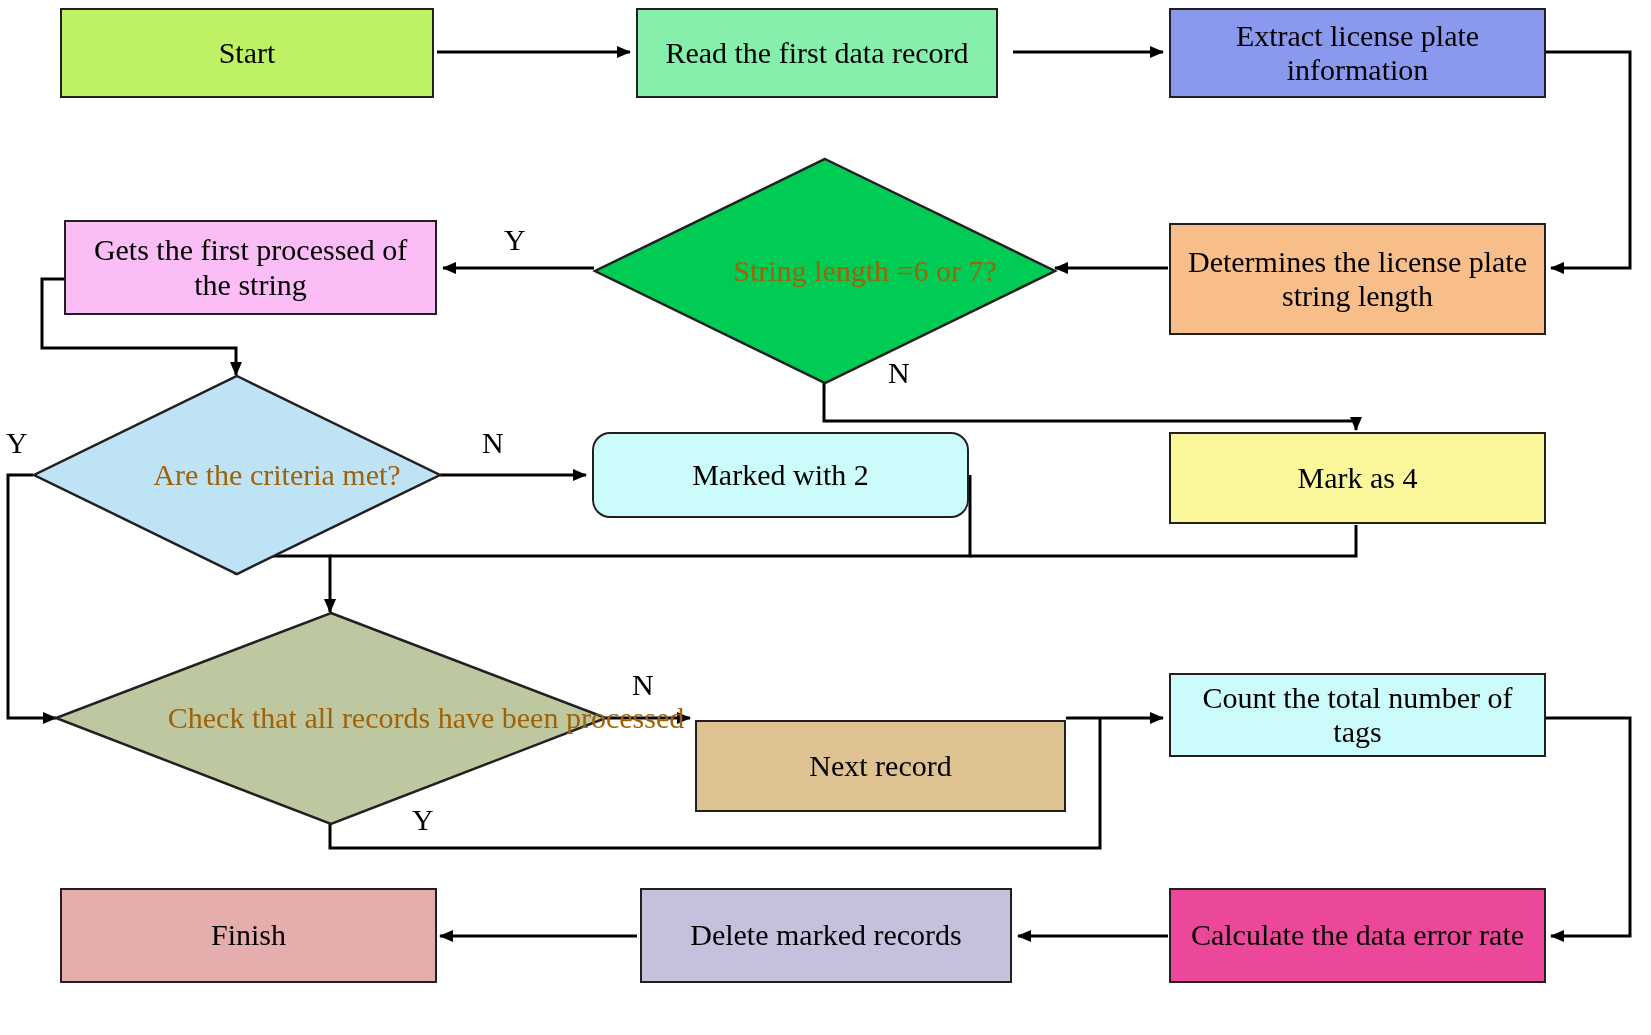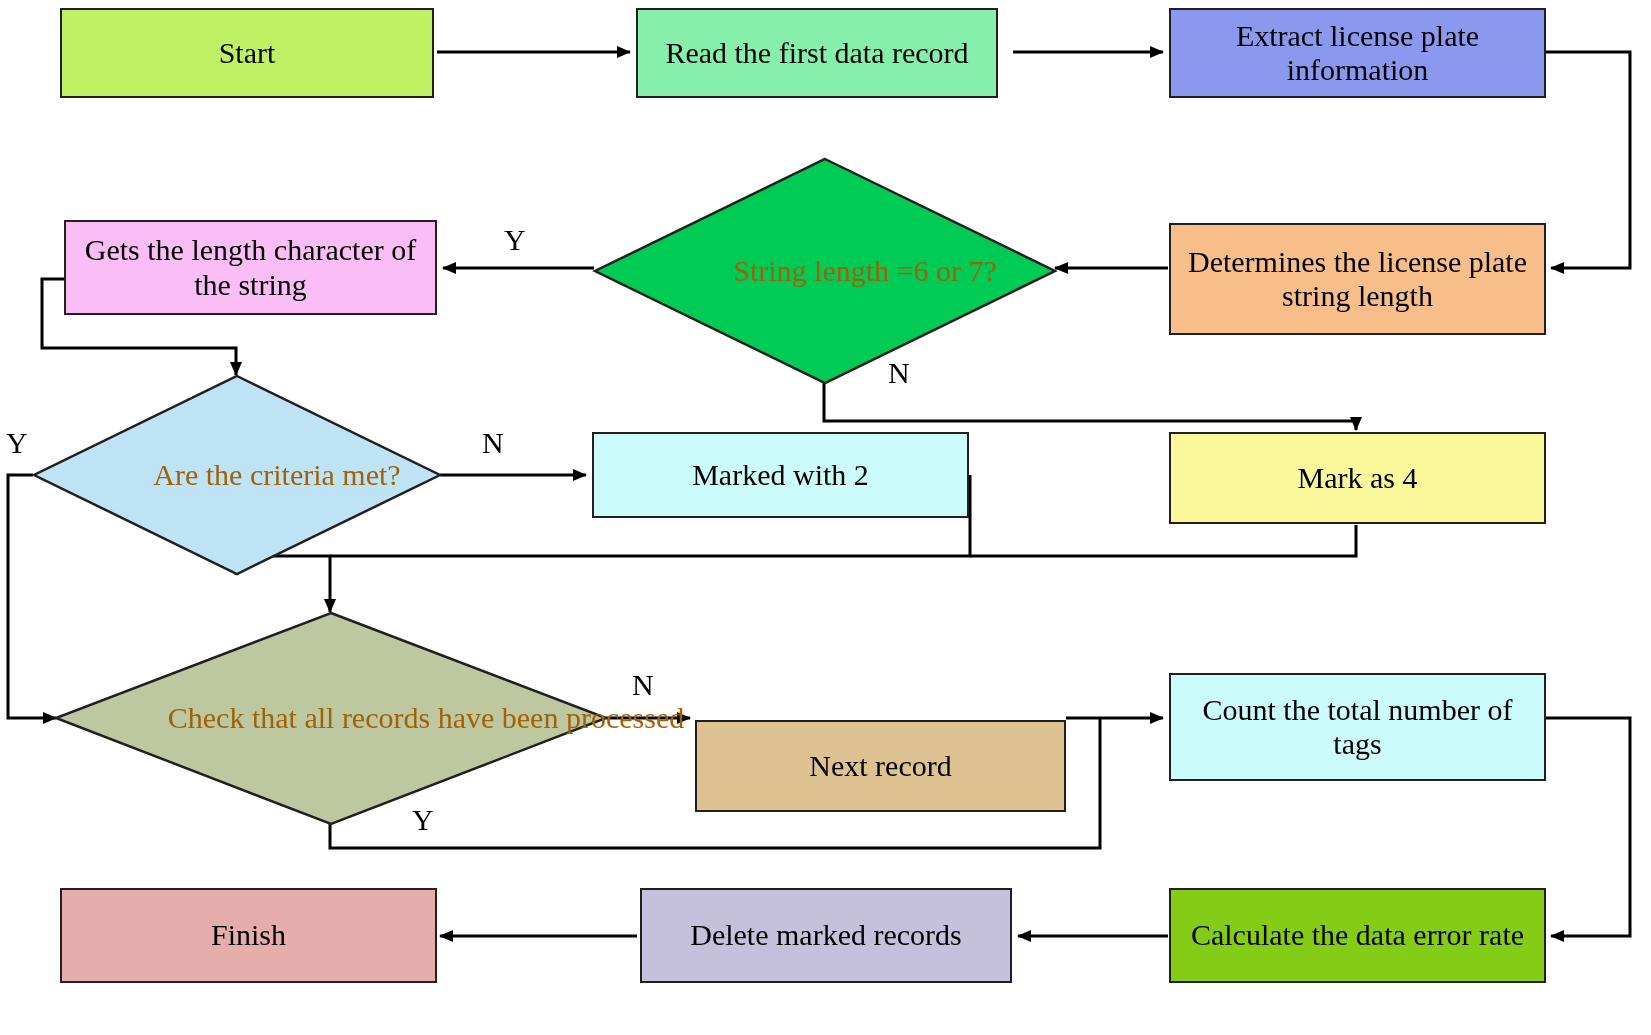--- a/index.html
+++ b/index.html
@@ -75,40 +75,40 @@
 
   <div class="node rect" style="left:1169px;top:8px;   width:377px; height:90px;  background:#8A98EE;">
     <span>Extract license plate information</span>
   </div>
 
   <div class="node rect" style="left:1169px;top:223px; width:377px; height:112px;  background:#F7BE8A;">
     <span>Determines the license plate string length</span>
   </div>
 
   <div class="node rect" style="left:64px;  top:220px; width:373px; height:95px;  background:#FBBDF5;">
-    <span>Gets the length character of the string</span>
+    <span>Gets the first processed of the string</span>
   </div>
 
-  <div class="node rect" style="left:592px; top:432px; width:377px; height:86px;  background:#CBFBFB;">
+  <div class="node rect" style="left:592px; top:432px; width:377px; height:86px;  background:#CBFBFB;border-radius:18px;">
     <span>Marked with 2</span>
   </div>
 
   <div class="node rect" style="left:1169px;top:432px; width:377px; height:92px;  background:#FBF89B;">
     <span>Mark as 4</span>
   </div>
 
   <div class="node rect" style="left:695px; top:673px; width:371px; height:92px;  background:#DEC292;margin-top:47px;">
     <span>Next record</span>
   </div>
 
-  <div class="node rect" style="left:1169px;top:673px; width:377px; height:108px;  background:#CBFBFB;text-align:center;">
+  <div class="node rect" style="left:1169px;top:673px; width:377px; height:84px;  background:#CBFBFB;text-align:center;">
     <span>Count the total number of tags</span>
   </div>
 
-  <div class="node rect" style="left:1169px;top:888px; width:377px; height:95px;  background:#84cc16;">
+  <div class="node rect" style="left:1169px;top:888px; width:377px; height:95px;  background:#ec4899;">
     <span>Calculate the data error rate</span>
   </div>
 
   <div class="node rect" style="left:640px; top:888px; width:372px; height:95px;  background:#C5C0DC;">
     <span>Delete marked records</span>
   </div>
 
   <div class="node rect" style="left:60px;  top:888px; width:377px; height:95px;  background:#E5AEAC;">
     <span>Finish</span>
   </div>

